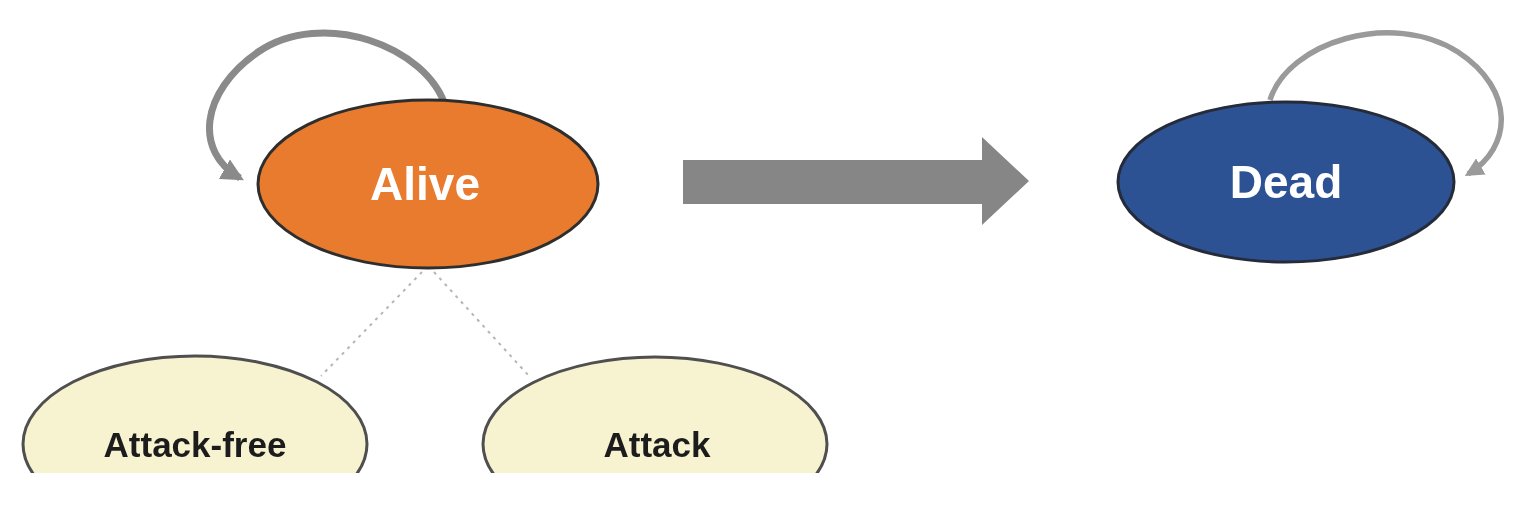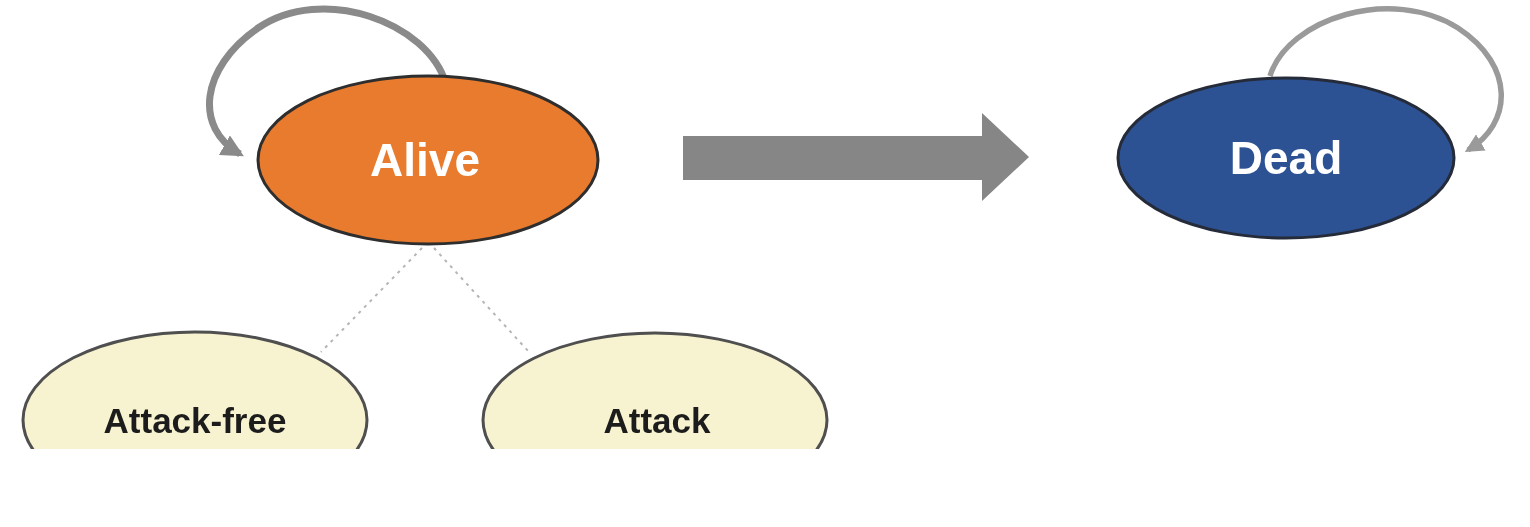--- a/index.html
+++ b/index.html
@@ -7,20 +7,21 @@
     padding: 0;
     background: #ffffff;
     font-family: "Liberation Sans", sans-serif;
   }
   .canvas-wrap {
     position: relative;
     width: 1530px;
     height: 449px;
     background: #ffffff;
     overflow: hidden;
+    margin-top: 24px;
   }
   svg.diagram {
     position: absolute;
     left: 0;
     top: 0;
     width: 1530px;
     height: 527px;
     display: block;
   }
   text.node-label {

